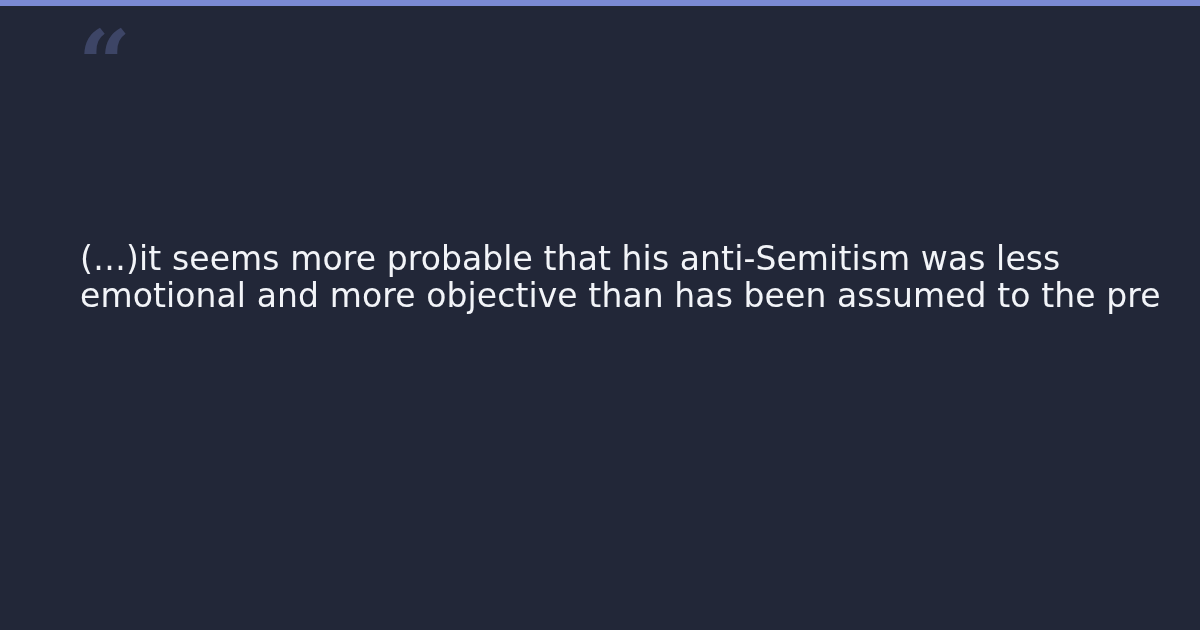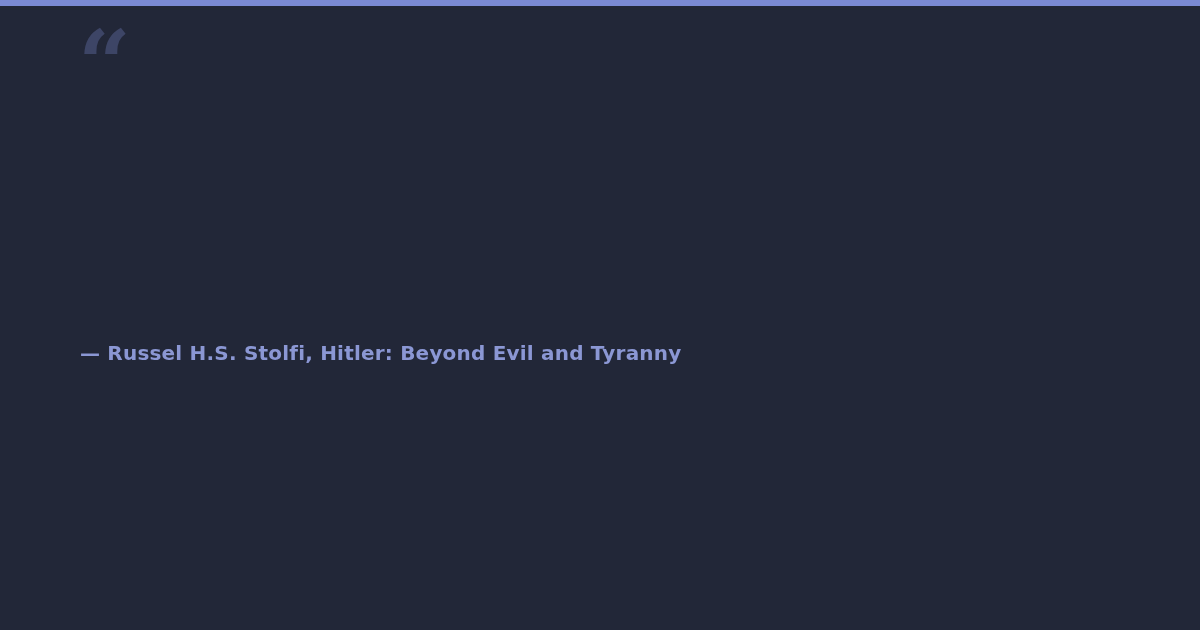--- a/index.html
+++ b/index.html
@@ -92,18 +92,19 @@
 </head>
 <body>
 
 <div class="quote-card">
 
   <div class="accent-bar"></div>
 
   <div class="quote-mark">“</div>
 
   <div class="quote-body">
+    <p class="quote-text">(…)it seems more probable that his anti-Semitism was less</p>
+    <p class="quote-text">emotional and more objective than has been assumed to the pre</p>
   </div>
 
-  <p class="attribution">— Russel H.S. Stolfi, Hitler: Beyond Evil and Tyranny</p>
 
 
 </div>
 
 </body></html>

